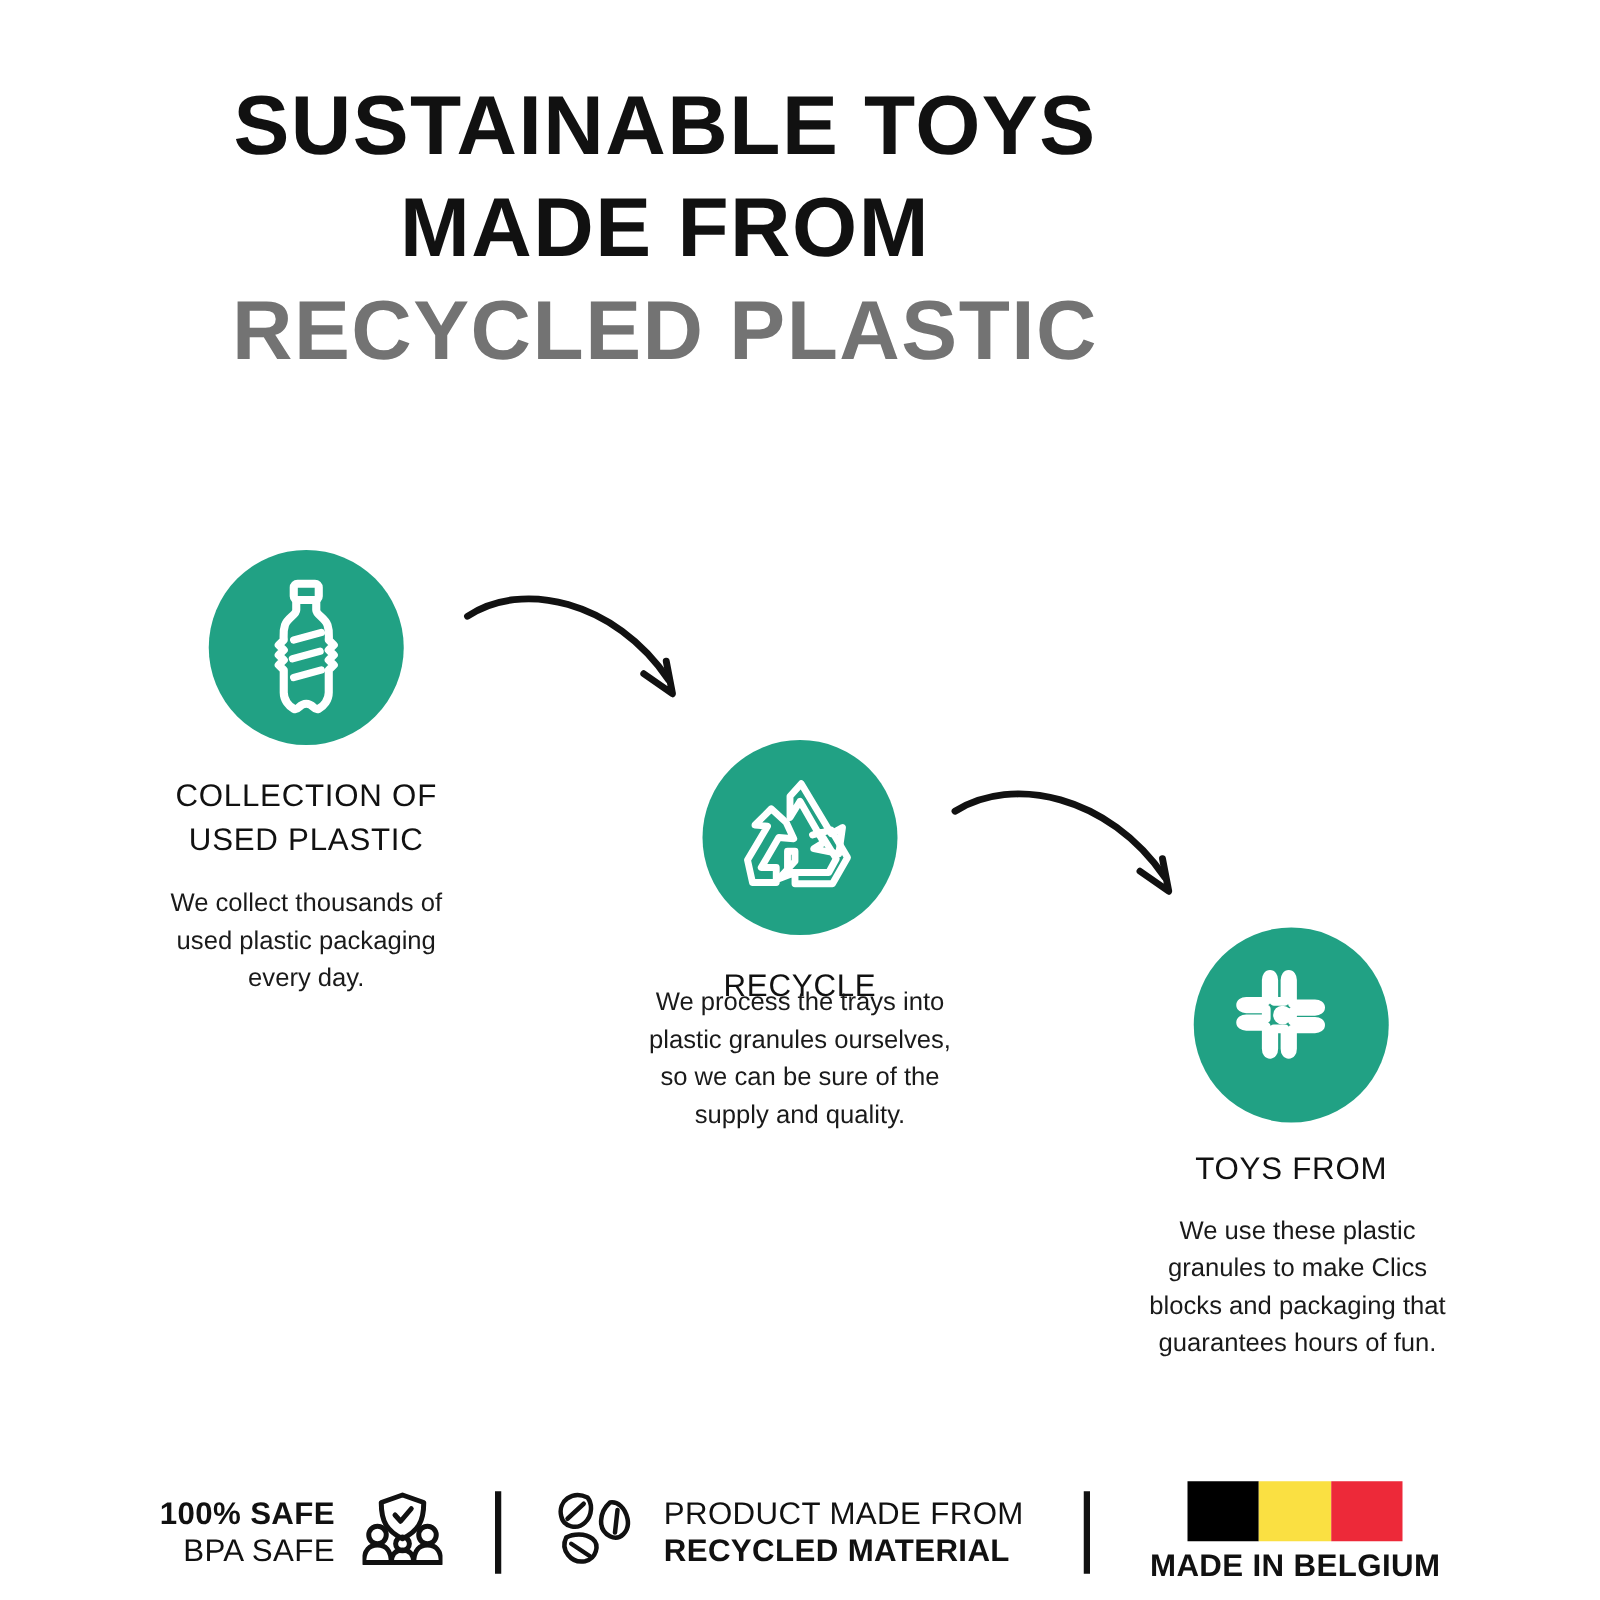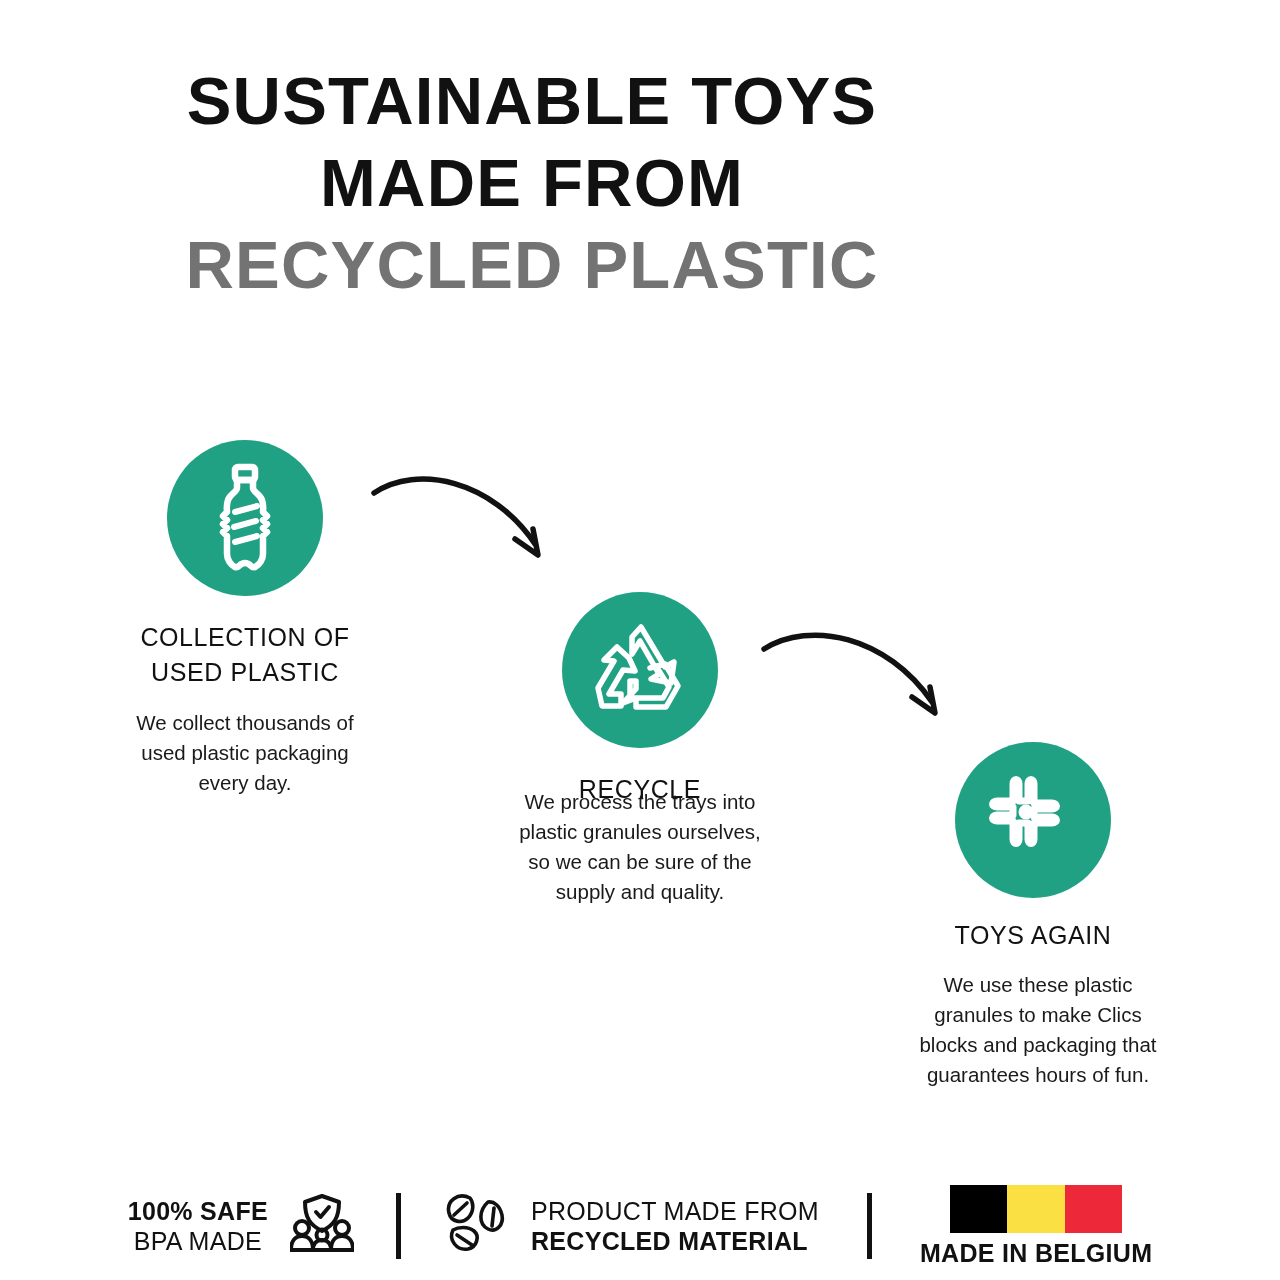--- a/index.html
+++ b/index.html
@@ -85,21 +85,21 @@
     align-items:center;
     justify-content:center;
   }
   .badge{ display:flex; align-items:center; }
   .badge-text{
     display:flex; flex-direction:column;
     line-height:30px;
     white-space:nowrap;
   }
   .badge-text .bold{ font-weight:700; font-size:25px; letter-spacing:.3px; }
-  .badge-text .reg { font-weight:400; font-size:25px; letter-spacing:.3px;text-align:center; }
+  .badge-text .reg { font-weight:400; font-size:25px; letter-spacing:.3px; }
   .badge-text.right{ text-align:right; }
   .badge-text.left { text-align:left; }
   .divider{
     width:5px; height:66px; background:#111111;
   }
   #badge-safe{ margin-right:0px; }
   #badge-safe .badge-icon{ margin-left:22px; }
   #badge-recycled .badge-icon{ margin-right:22px; }
   .belgium-flag{ display:flex; width:172px; height:48px; }
   .belgium-flag span{ flex:1; display:block; }
@@ -219,33 +219,33 @@
                  L51 33
                  L51 14
                  C51 8 45 8 45 14
                  L45 31
                  L36 31
                  Z"></path>
       </g>
       <circle cx="43" cy="42" r="7.5" fill="#ffffff"></circle>
     </svg>
   </div>
-  <div class="step-heading">TOYS AGAIN</div>
+  <div class="step-heading">TOYS FROM</div>
   <div class="step-body">We use these plastic
 granules to make Clics
 blocks and packaging that
 guarantees hours of fun.</div>
 </div>
 
 <div id="footer">
 
   <div class="badge" id="badge-safe">
     <div class="badge-text right">
       <span class="bold">100% SAFE</span>
-      <span class="reg">BPA MADE</span>
+      <span class="reg">BPA SAFE</span>
     </div>
     <span class="badge-icon">
       <svg width="64" height="62" viewBox="0 0 64 62">
         <g fill="none" stroke="#111111" stroke-width="4" stroke-linejoin="round" stroke-linecap="round">
           <path d="M32 3 L49 9 C49 25 44 32 32 38 C20 32 15 25 15 9 Z"></path>
           <path d="M26 19 L30.5 24 L39 14"></path>
           <circle cx="12" cy="35" r="7"></circle>
           <path d="M1 57 C1 47 6 43 12 43 C18 43 23 47 23 57 Z"></path>
           <circle cx="52" cy="35" r="7"></circle>
           <path d="M41 57 C41 47 46 43 52 43 C58 43 63 47 63 57 Z"></path>

